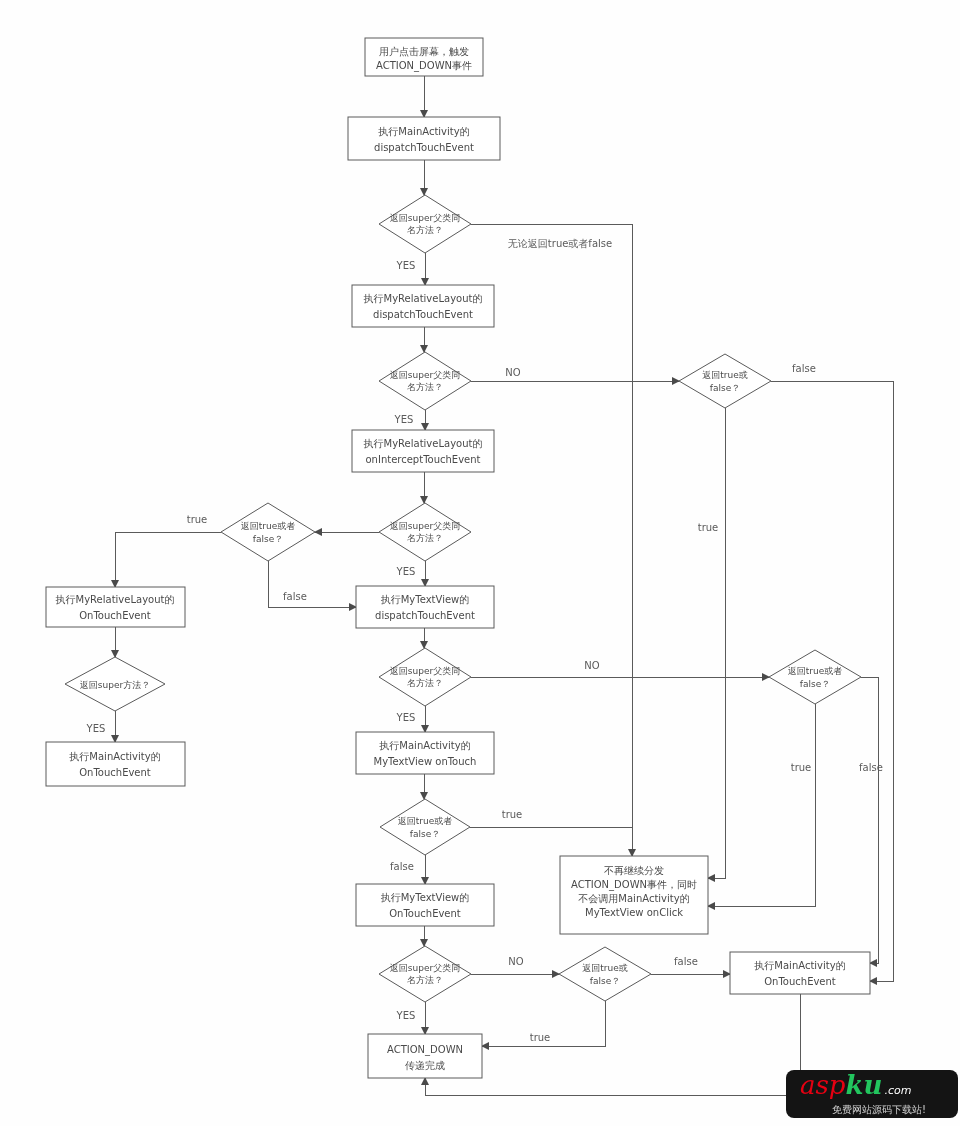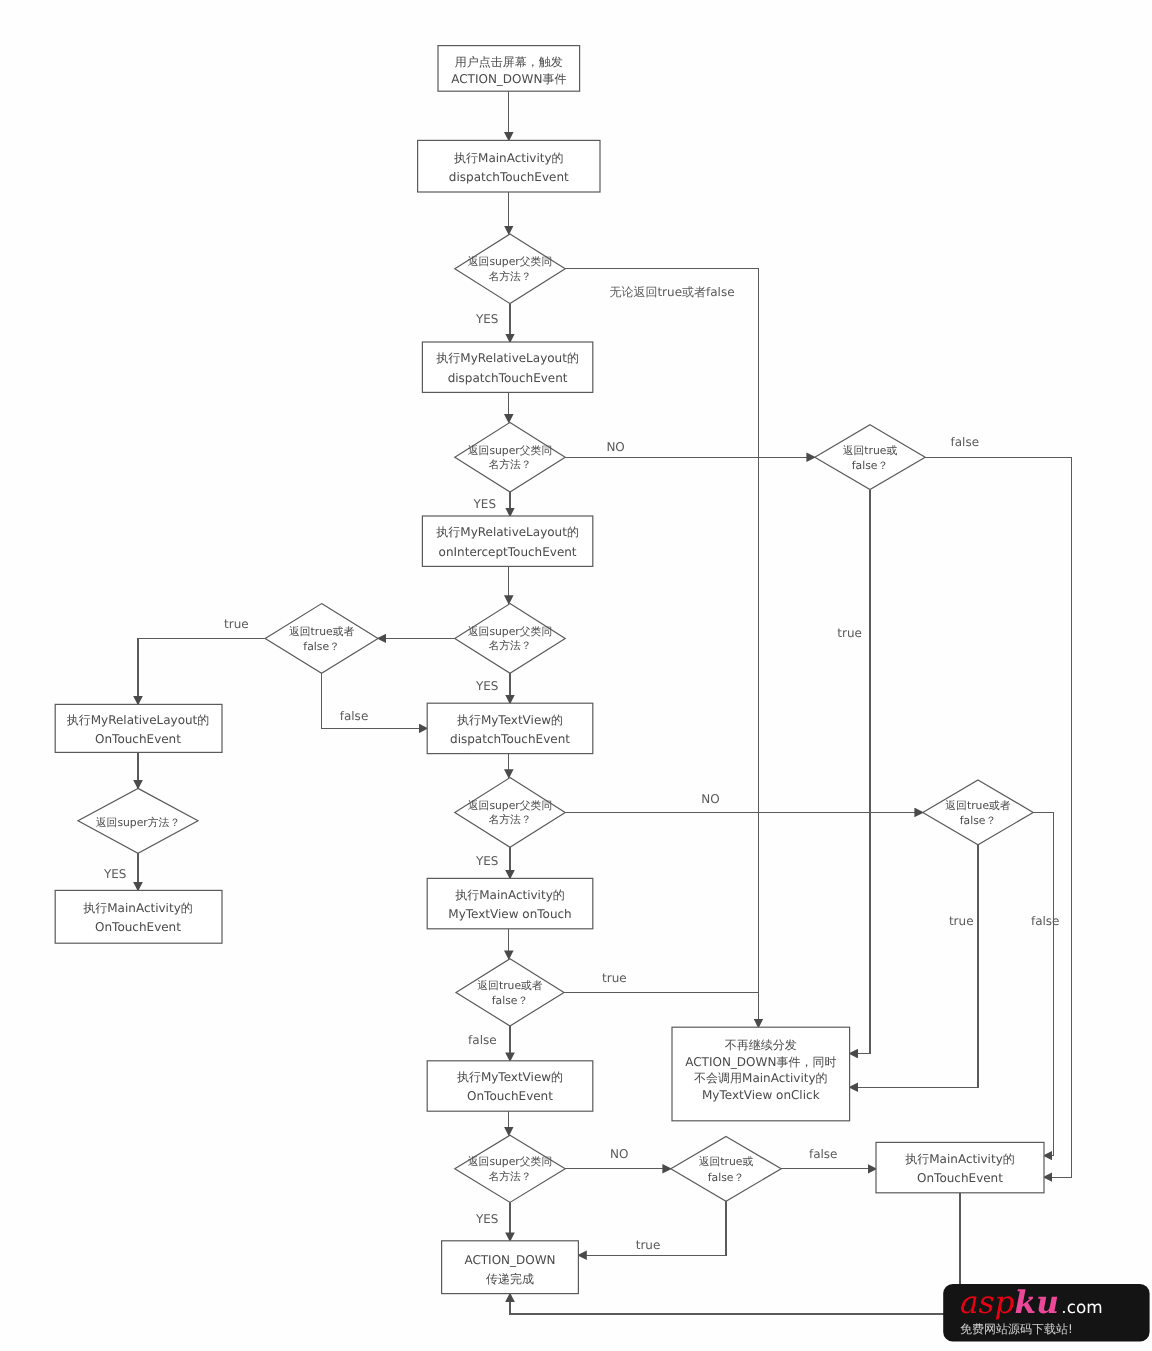--- a/index.html
+++ b/index.html
@@ -14,23 +14,23 @@
   .diamond-text { font-family: "DejaVu Sans", sans-serif; font-size: 9px; fill: #4a4a4a; text-anchor: middle; }
   .edge-label { font-family: "DejaVu Sans", sans-serif; font-size: 10px; fill: #5a5a5a; text-anchor: middle; }
 
   .watermark {
     position: absolute; left: 786px; top: 1070px; width: 172px; height: 48px;
     background: #141414; border-radius: 8px; box-sizing: border-box;
     padding: 0 0 0 14px; display: flex; flex-direction: column; justify-content: center;
   }
   .wm-brand-line { line-height: 26px; white-space: nowrap; }
   .wm-asp { color: #e60012; font-style: italic; font-weight: normal; font-size: 26px; font-family: "DejaVu Serif", serif; }
-  .wm-ku { color: #ec4899; font-style: italic; font-weight: bold; font-size: 26px; font-family: "DejaVu Serif", serif; }
-  .wm-com { color: #ffffff; font-size: 14px; margin-left: 2px; }
-  .wm-tagline { color: #d0d0d0; font-size: 10px; line-height: 12px; white-space: nowrap; }
+  .wm-ku { color: #22c55e; font-style: italic; font-weight: bold; font-size: 26px; font-family: "DejaVu Serif", serif; }
+  .wm-com { color: #ffffff; font-size: 11px; margin-left: 2px; font-style: italic; }
+  .wm-tagline { color: #d0d0d0; font-size: 10px; line-height: 12px; white-space: nowrap; text-align: center; }
 </style>
 </head>
 <body>
 
 <div class="page-root">
   <svg width="960" height="1126" viewBox="0 0 960 1126">
     <defs>
       <marker id="arrow" markerWidth="8" markerHeight="8" refX="7" refY="4" orient="auto">
         <path d="M0,0 L8,4 L0,8 Z" fill="#4a4a4a"></path>
       </marker>

